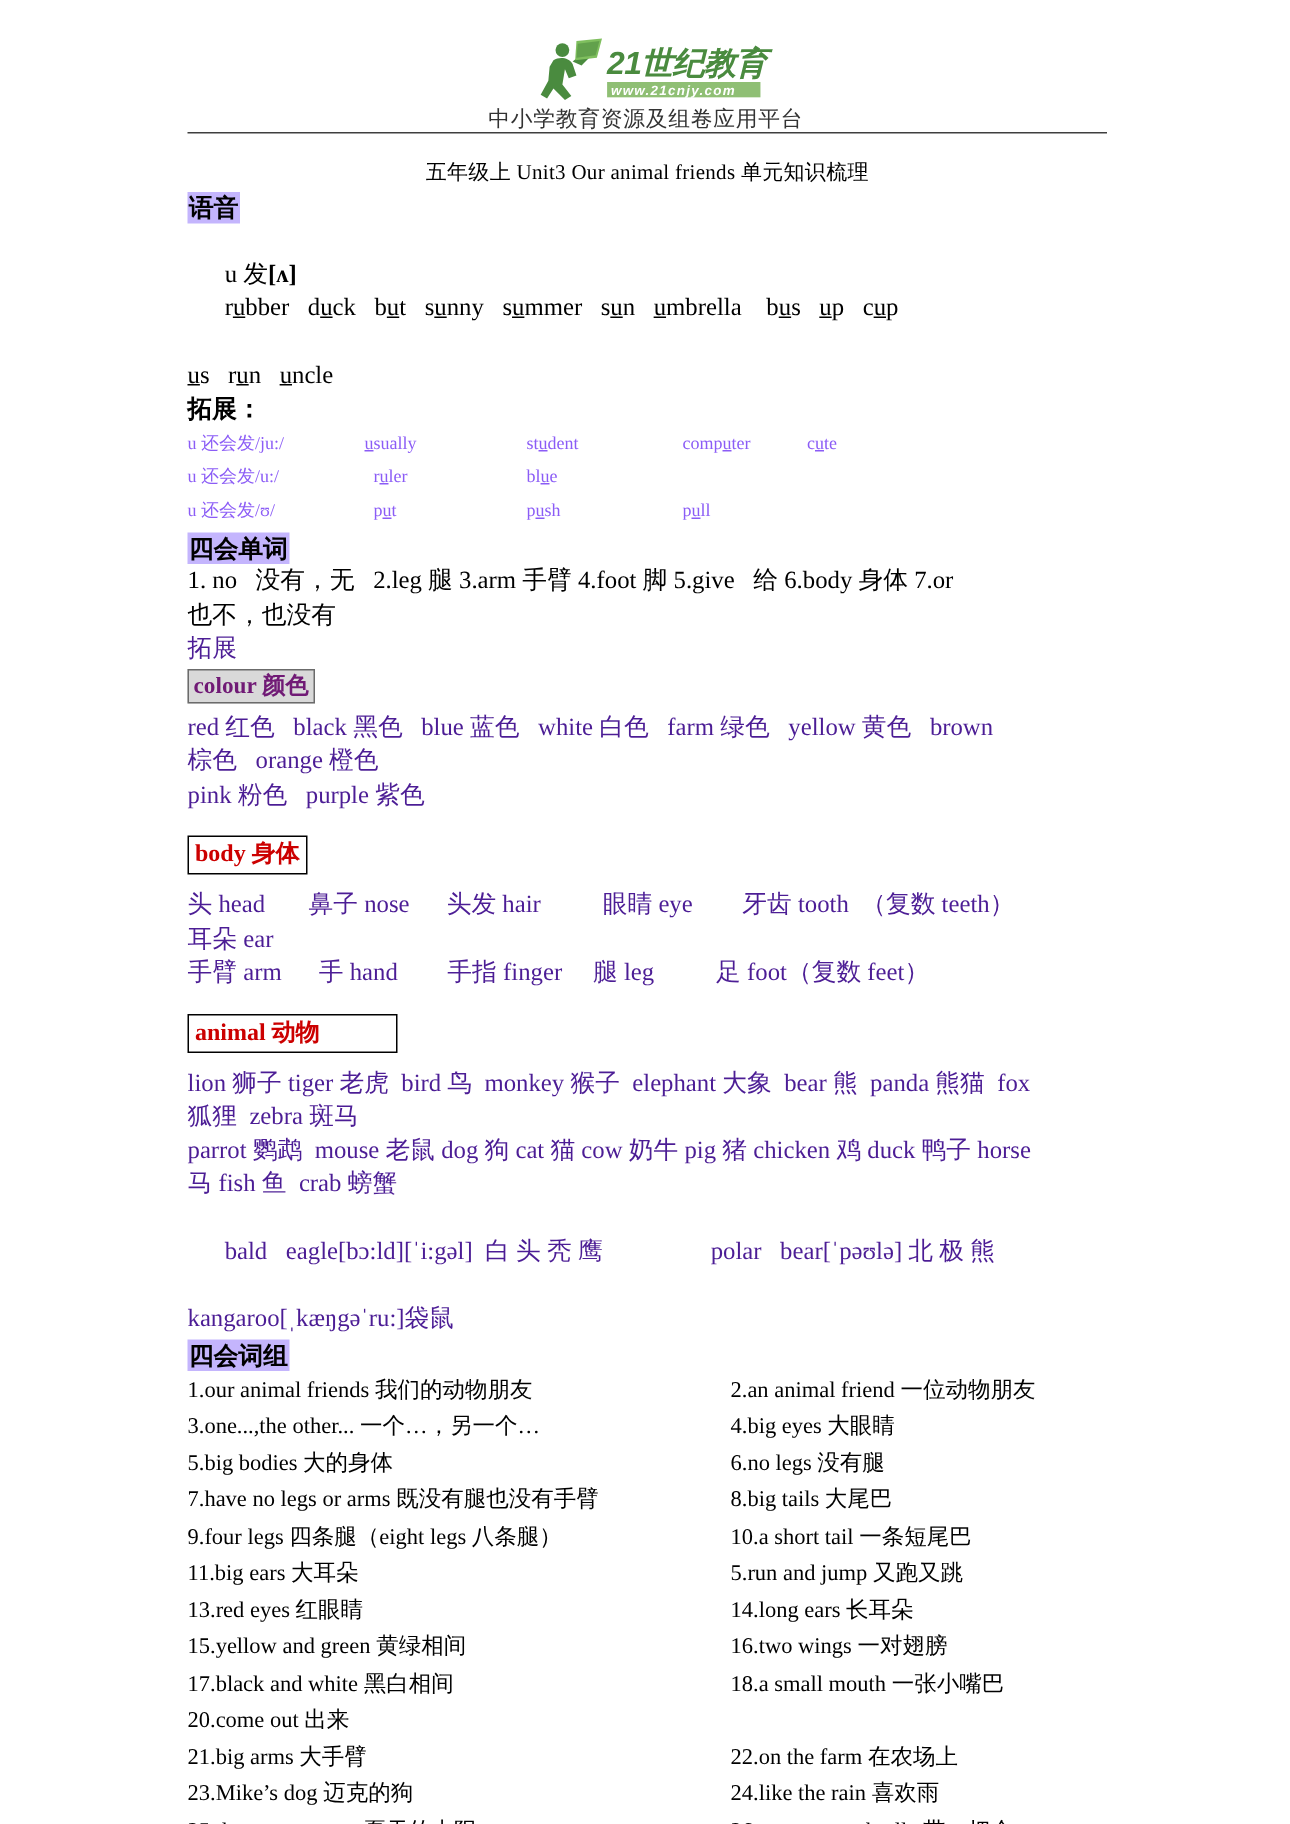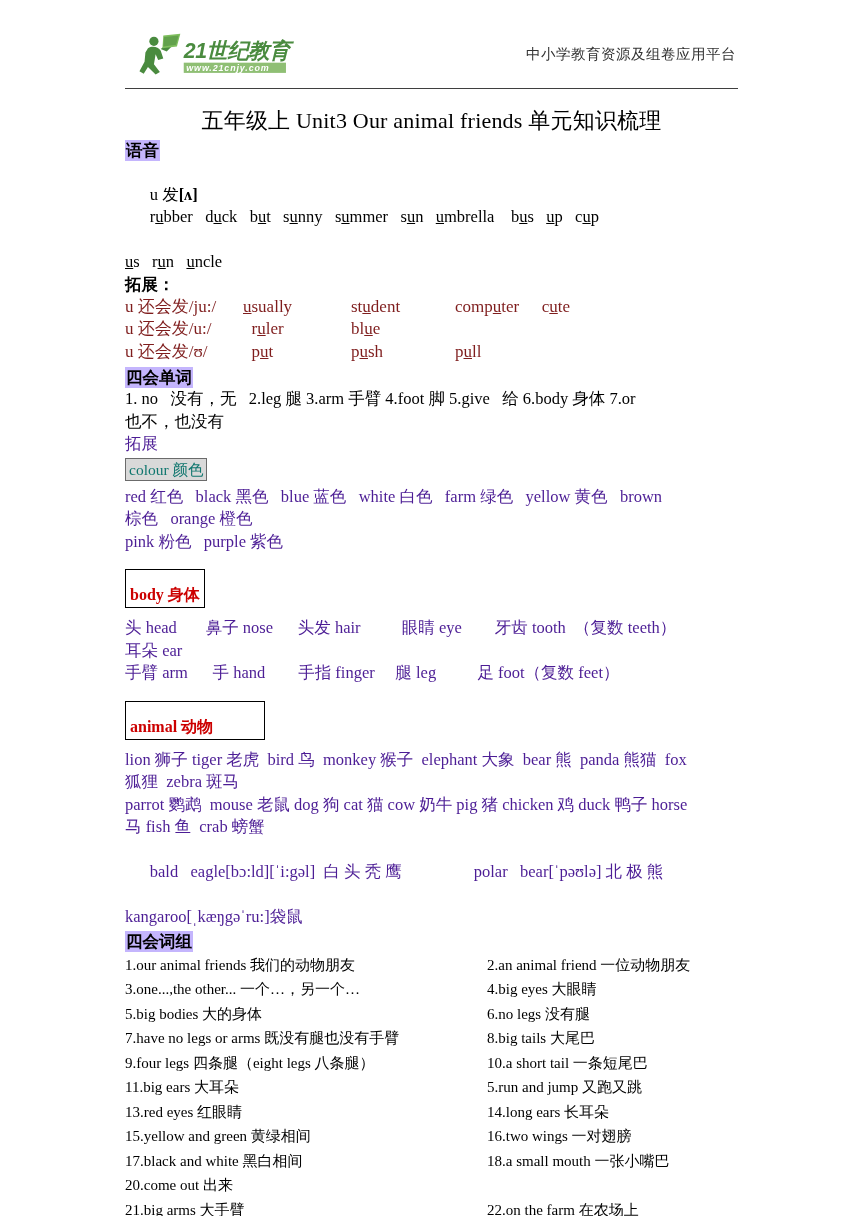--- a/index.html
+++ b/index.html
@@ -24,20 +24,21 @@
   }
 
   
   .doc-header {
     position: relative;
     height: 62px;
     display: flex;
     align-items: center;
     justify-content: space-between;
     padding-top: 24px;
+    flex-direction: column;
   }
   .brand {
     display: flex;
     align-items: flex-end;
     gap: 4px;
   }
   .brand-logo { width: 172px; height: 46px; display:block; }
   .header-tagline {
     font-family: "Liberation Serif", "DejaVu Serif", serif;
     font-size: 14.5px;
@@ -47,21 +48,21 @@
     padding-right: 2px;
   }
   .header-rule {
     border-bottom: 1.6px solid #3f3f3f;
     margin-top: 2px;
   }
 
   
   .doc-title {
     text-align: center;
-    font-size: 22px;
+    font-size: 14px;
     margin: 17px 0 4px 0;
     letter-spacing: 0.2px;
   }
   .line {
     font-size: 16.5px;
     line-height: 22.5px;
     white-space: pre-wrap;
   }
   .red { color: #4c1d95; }
   .black { color: #000000; }
@@ -73,50 +74,50 @@
     font-weight: bold;
     font-size: 16.5px;
     line-height: 21px;
     padding: 0 1px;
   }
   
   .box-head-gray {
     display: inline-block;
     border: 1.3px solid #6b6b6b;
     background: #d9d9d9;
-    font-weight: normal;
+    font-weight: bold;
     font-size: 15.5px;
     line-height: 19px;
     padding: 1px 3px;
-    color: #0f766e;
+    color: #701a75;
   }
   
   .box-head-white {
     display: inline-block;
     border: 1.3px solid #000000;
     background: #ffffff;
     font-weight: bold;
     font-size: 16px;
     line-height: 20px;
-    padding: 15px 4px 2px 4px;
+    padding: 2px 4px 2px 4px;
     color: #cc0000;
   }
   .box-head-wide {
     min-width: 130px;
   }
 
   .u { text-decoration: underline; text-underline-offset: 1px; }
 
   .sec { margin-top: 2px; }
 
   
   .exp-row {
-    font-size: 17px;
+    font-size: 12px;
     line-height: 22.5px;
-    color: #7f1d1d;
+    color: #8b5cf6;
     display: flex;
   }
   .exp-label { width: 118px; flex: 0 0 118px; }
   .exp-words { display: flex; }
   .exp-w1 { width: 108px; flex: 0 0 108px; }
   .exp-w2 { width: 104px; flex: 0 0 104px; }
   .exp-w3 { width: 74px;  flex: 0 0 74px; }
 
   
   .phrase-list { margin-top: 1px; }

